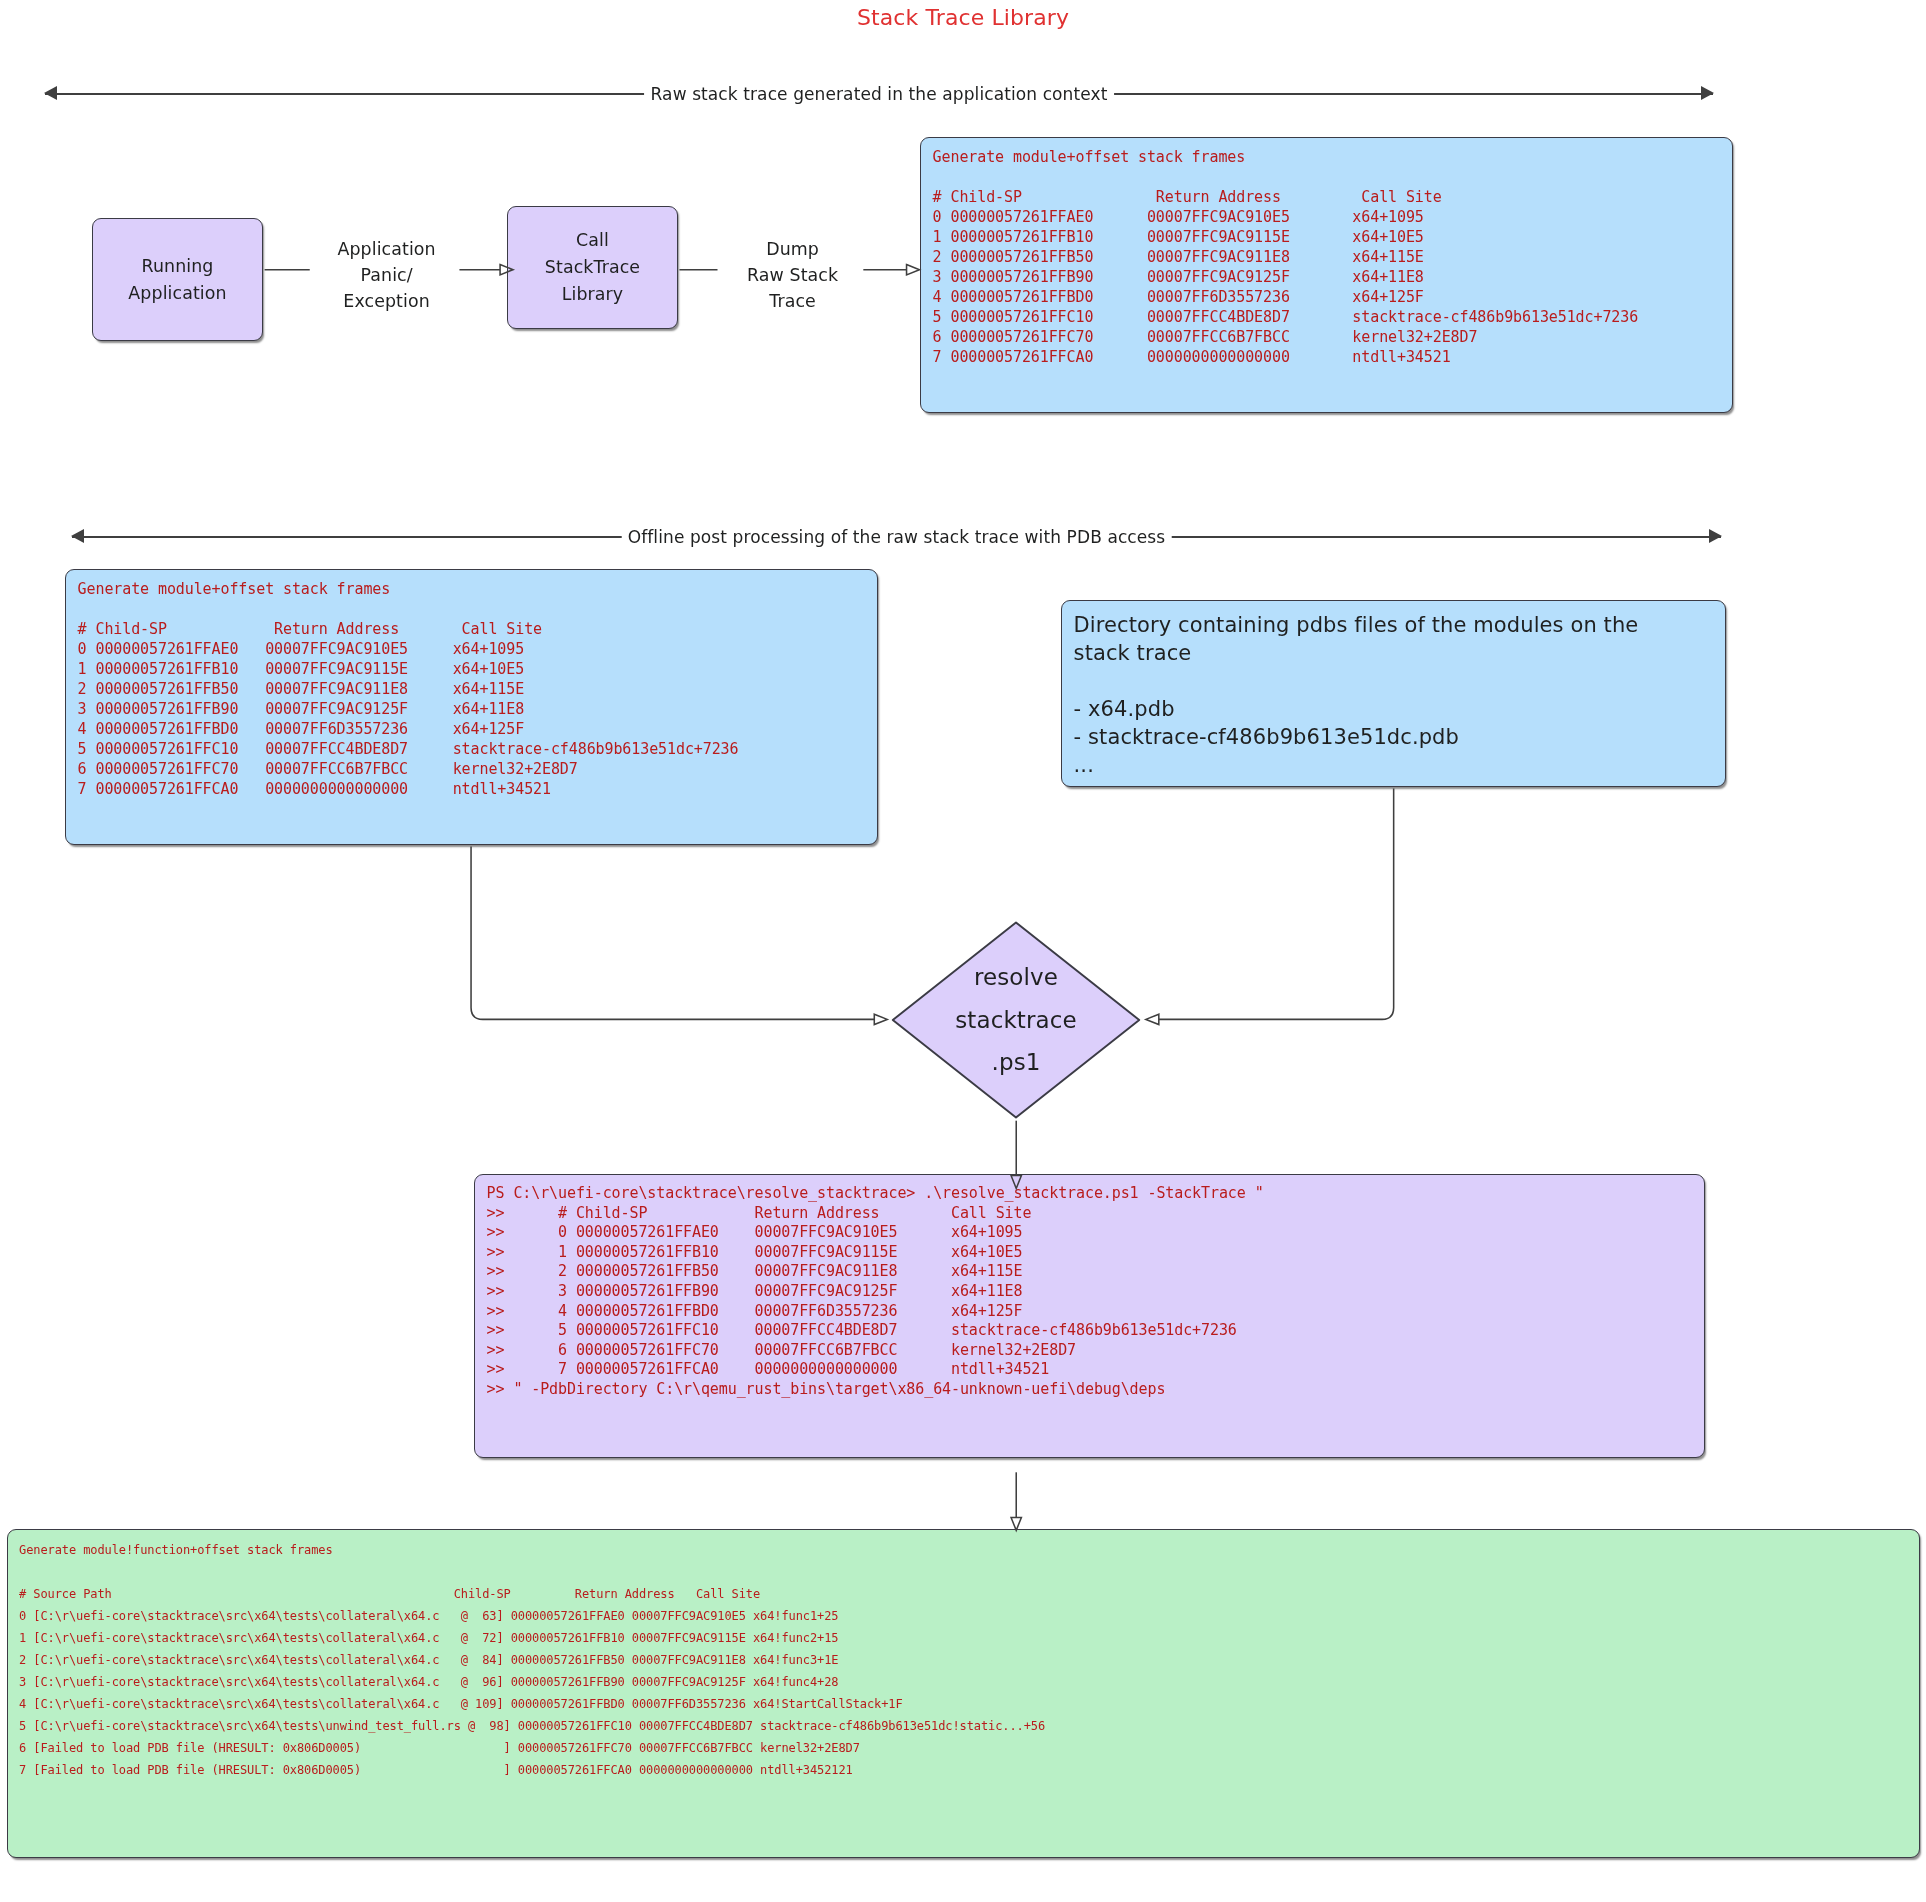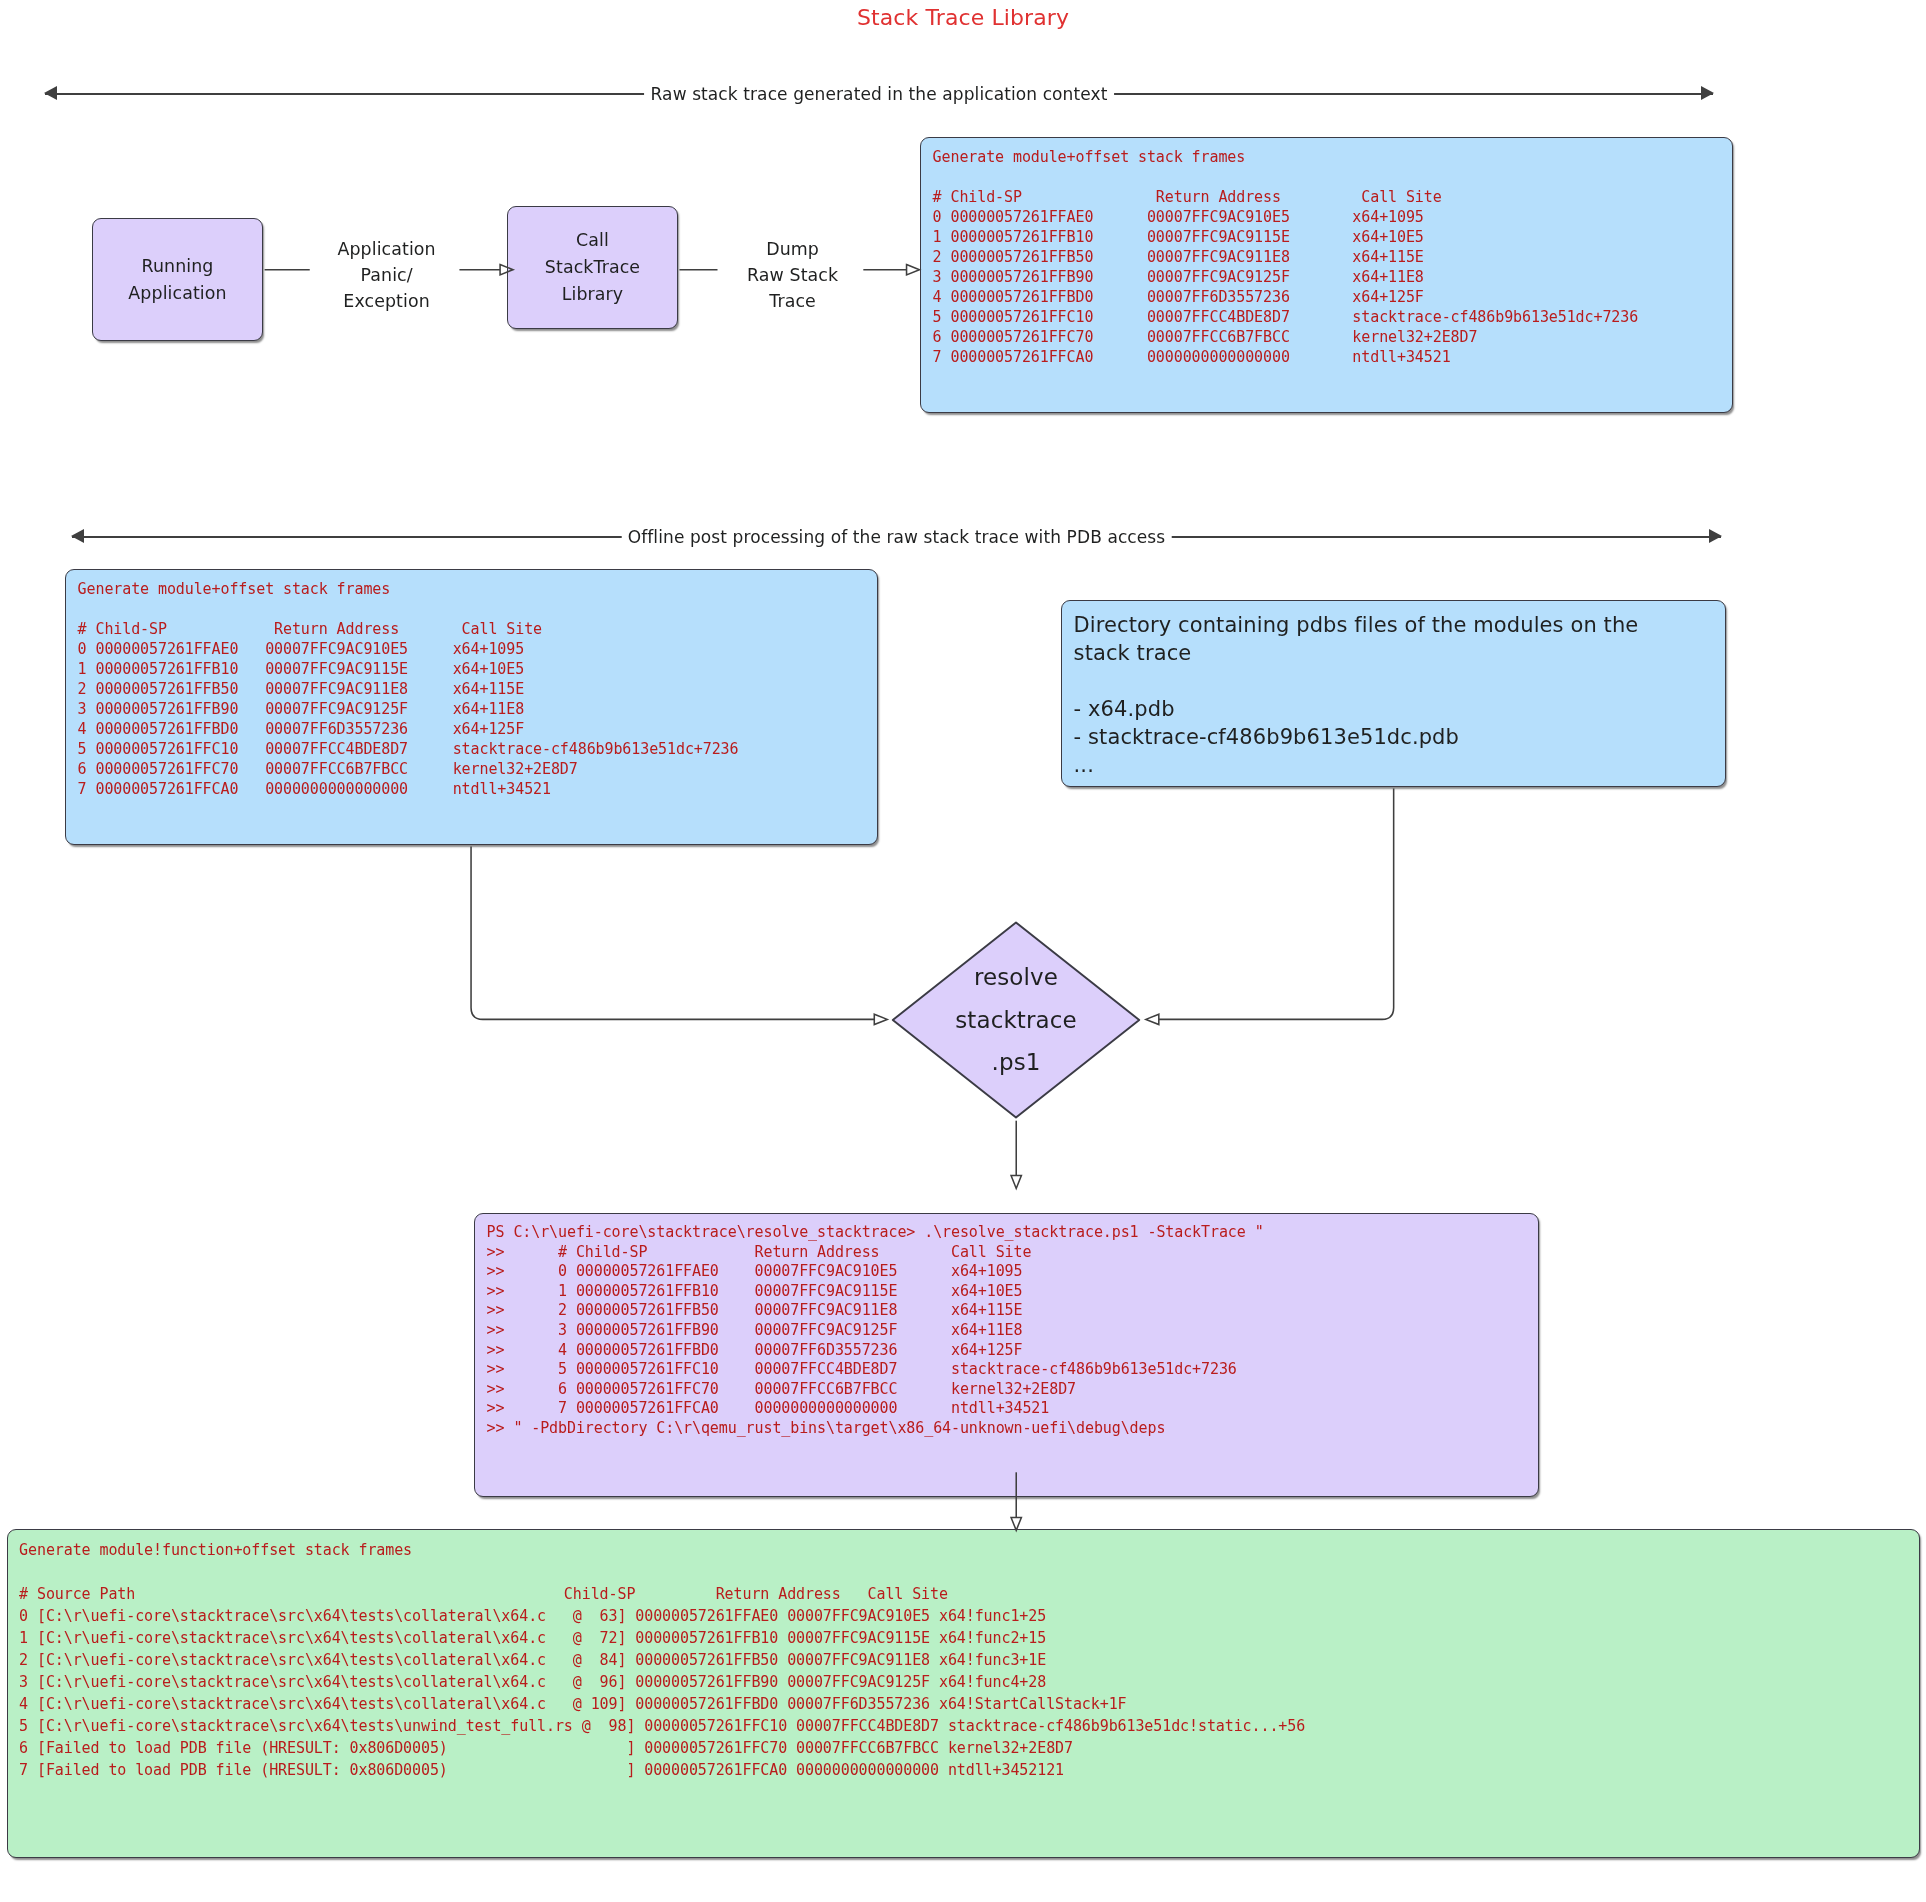--- a/index.html
+++ b/index.html
@@ -247,38 +247,38 @@
     <svg viewBox="0 0 390 310" width="252" height="200">
       <polygon points="195,4 386,155 195,306 4,155" fill="#dccffb" stroke="#3b3b45" stroke-width="3" stroke-linejoin="round"></polygon>
     </svg>
     <div class="diamond-text hand">
         <div>resolve</div>
         <div>stacktrace</div>
         <div>.ps1</div>
       </div>
   </div>
 
-  <div class="node node-purple" style="left:474px; top:1213px; width:1065px; height:284px;">
+  <div class="node node-purple" style="left:474px; top:1174px; width:1231px; height:284px;">
     <div class="code-body code-body-sm">
       <div class="mono">PS C:\r\uefi-core\stacktrace\resolve_stacktrace&gt; .\resolve_stacktrace.ps1 -StackTrace "</div>
       <div class="mono">&gt;&gt;      # Child-SP            Return Address        Call Site</div>
       <div class="mono">&gt;&gt;      0 00000057261FFAE0    00007FFC9AC910E5      x64+1095</div>
       <div class="mono">&gt;&gt;      1 00000057261FFB10    00007FFC9AC9115E      x64+10E5</div>
       <div class="mono">&gt;&gt;      2 00000057261FFB50    00007FFC9AC911E8      x64+115E</div>
       <div class="mono">&gt;&gt;      3 00000057261FFB90    00007FFC9AC9125F      x64+11E8</div>
       <div class="mono">&gt;&gt;      4 00000057261FFBD0    00007FF6D3557236      x64+125F</div>
       <div class="mono">&gt;&gt;      5 00000057261FFC10    00007FFCC4BDE8D7      stacktrace-cf486b9b613e51dc+7236</div>
       <div class="mono">&gt;&gt;      6 00000057261FFC70    00007FFCC6B7FBCC      kernel32+2E8D7</div>
       <div class="mono">&gt;&gt;      7 00000057261FFCA0    0000000000000000      ntdll+34521</div>
       <div class="mono">&gt;&gt; " -PdbDirectory C:\r\qemu_rust_bins\target\x86_64-unknown-uefi\debug\deps</div>
     </div>
   </div>
 
   <div class="node node-green" style="left:6.5px; top:1529px; width:1913px; height:329px;">
-    <div class="code-body" style="font-size:15px; line-height:22px;">
+    <div class="code-body" style="font-size:12px; line-height:22px;">
       <div class="mono">Generate module!function+offset stack frames</div>
       <div class="mono">&nbsp;</div>
       <div class="mono"># Source Path                                                Child-SP         Return Address   Call Site</div>
       <div class="mono">0 [C:\r\uefi-core\stacktrace\src\x64\tests\collateral\x64.c   @  63] 00000057261FFAE0 00007FFC9AC910E5 x64!func1+25</div>
       <div class="mono">1 [C:\r\uefi-core\stacktrace\src\x64\tests\collateral\x64.c   @  72] 00000057261FFB10 00007FFC9AC9115E x64!func2+15</div>
       <div class="mono">2 [C:\r\uefi-core\stacktrace\src\x64\tests\collateral\x64.c   @  84] 00000057261FFB50 00007FFC9AC911E8 x64!func3+1E</div>
       <div class="mono">3 [C:\r\uefi-core\stacktrace\src\x64\tests\collateral\x64.c   @  96] 00000057261FFB90 00007FFC9AC9125F x64!func4+28</div>
       <div class="mono">4 [C:\r\uefi-core\stacktrace\src\x64\tests\collateral\x64.c   @ 109] 00000057261FFBD0 00007FF6D3557236 x64!StartCallStack+1F</div>
       <div class="mono">5 [C:\r\uefi-core\stacktrace\src\x64\tests\unwind_test_full.rs @  98] 00000057261FFC10 00007FFCC4BDE8D7 stacktrace-cf486b9b613e51dc!static...+56</div>
       <div class="mono">6 [Failed to load PDB file (HRESULT: 0x806D0005)                    ] 00000057261FFC70 00007FFCC6B7FBCC kernel32+2E8D7</div>

